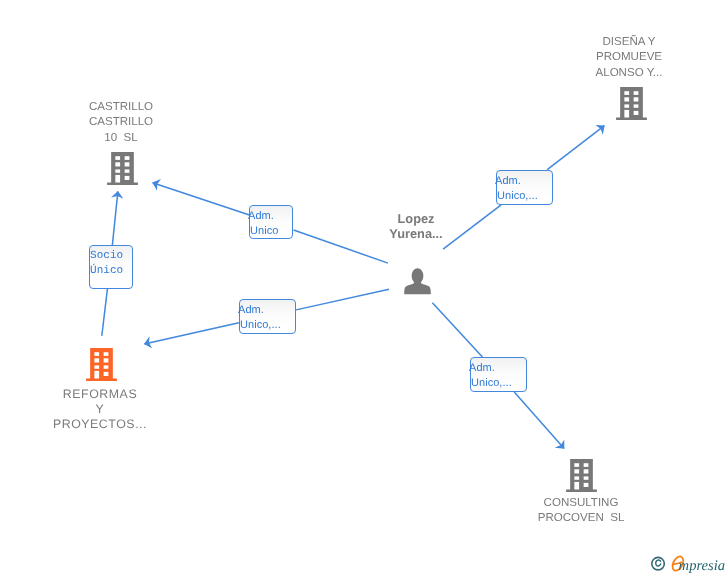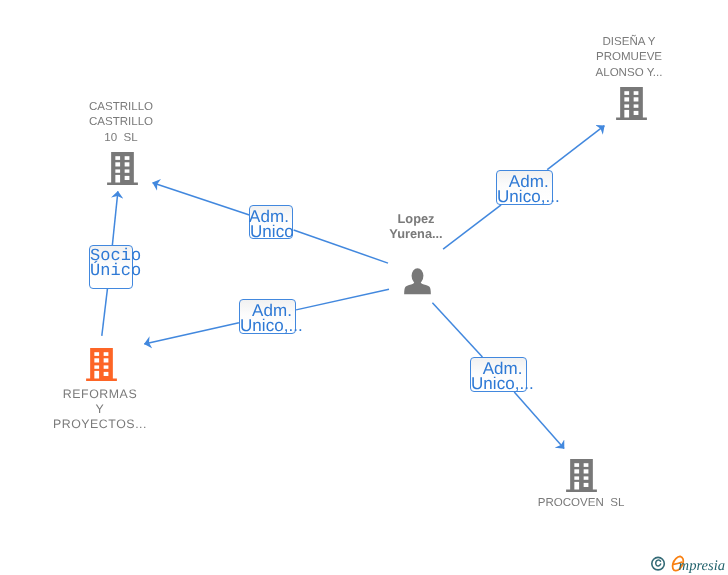--- a/index.html
+++ b/index.html
@@ -14,22 +14,22 @@
   .node{position:absolute;}
   .node-icon{position:absolute;}
   .node-label{position:absolute;text-align:center;color:#7A7A7A;
               will-change:transform;
               font-size:11.55px;line-height:15.4px;white-space:pre;}
   .node-label.wide{font-size:12.35px;letter-spacing:0.55px;line-height:14.9px;}
 
   .edge-label{position:absolute;box-sizing:border-box;
               border:1.35px solid #4288DE;border-radius:4px;
               background:linear-gradient(to bottom,#f1f1f1 0%,#fcfcfc 45%,#ffffff 100%);
-              color:#2E79D5;font-size:17px;line-height:15.2px;will-change:transform;
-              text-align:right;padding-top:3px;padding-right:1.2px;letter-spacing:0.05px;}
+              color:#2E79D5;font-size:11px;line-height:15.2px;will-change:transform;
+              text-align:left;padding-top:3px;padding-right:1.2px;letter-spacing:0.05px;}
   .edge-label > div{will-change:transform;}
   .edge-label .nudge{position:relative;left:-1.8px;}
 
   #brand{position:absolute;left:649px;top:552px;width:80px;height:24px;}
   #brand svg{display:block;}
 </style>
 </head>
 <body>
 
 <div id="stage">
@@ -98,21 +98,21 @@
             <path fill="#787878" d="M4.15 0.1 H26.85 V30.5 H30.9 V33.1 H0.1 V30.5 H4.15 Z"></path>
             <rect x="8.35" y="4.2" width="4.75" height="3.7" fill="#ffffff"></rect>
             <rect x="17.65" y="4.2" width="4.75" height="3.7" fill="#ffffff"></rect>
             <rect x="8.35" y="10.3" width="4.75" height="4.2" fill="#ffffff"></rect>
             <rect x="17.65" y="10.3" width="4.75" height="4.2" fill="#ffffff"></rect>
             <rect x="8.35" y="17.4" width="4.75" height="3.4" fill="#ffffff"></rect>
             <rect x="17.65" y="17.4" width="4.75" height="3.4" fill="#ffffff"></rect>
             <rect x="8.35" y="22.9" width="4.75" height="7.6" fill="#ffffff"></rect>
             <rect x="17.65" y="23.9" width="4.75" height="4.1" fill="#ffffff"></rect>
           </svg></div>
-        <div class="node-label" style="width: 220px; left: 470.8px; top: 496.4px;"><div>PROCOVEN  SL</div></div>
+        <div class="node-label" style="width: 220px; left: 470.8px; top: 496.4px;"><div>CONSULTING</div><div>PROCOVEN  SL</div></div>
       </div>
       <div class="node" style="left: 0px; top: 0px;">
         <div class="node-icon" style="left: 404px; top: 267.5px; width: 27px; height: 27px;"><svg width="27" height="27" viewBox="0 0 27 27">
             <g fill="#787878">
               <ellipse cx="13.5" cy="7.8" rx="5.9" ry="7.6"></ellipse>
               <path d="M10.2 11.6 C10.5 13.8 10.4 15.0 9.1 15.7 C6.6 16.8 3.3 17.3 1.8 18.4 C0.6 19.3 0.22 21.6 0.15 26.3 H26.85 C26.78 21.6 26.4 19.3 25.2 18.4 C23.7 17.3 20.4 16.8 17.9 15.7 C16.6 15.0 16.5 13.8 16.8 11.6 Z"></path>
             </g>
           </svg></div>
         <div class="node-label" style="font-size: 12.8px; width: 220px; left: 305.6px; top: 211.3px; font-weight: bold;"><div>Lopez</div><div>Yurena...</div></div>
       </div>

